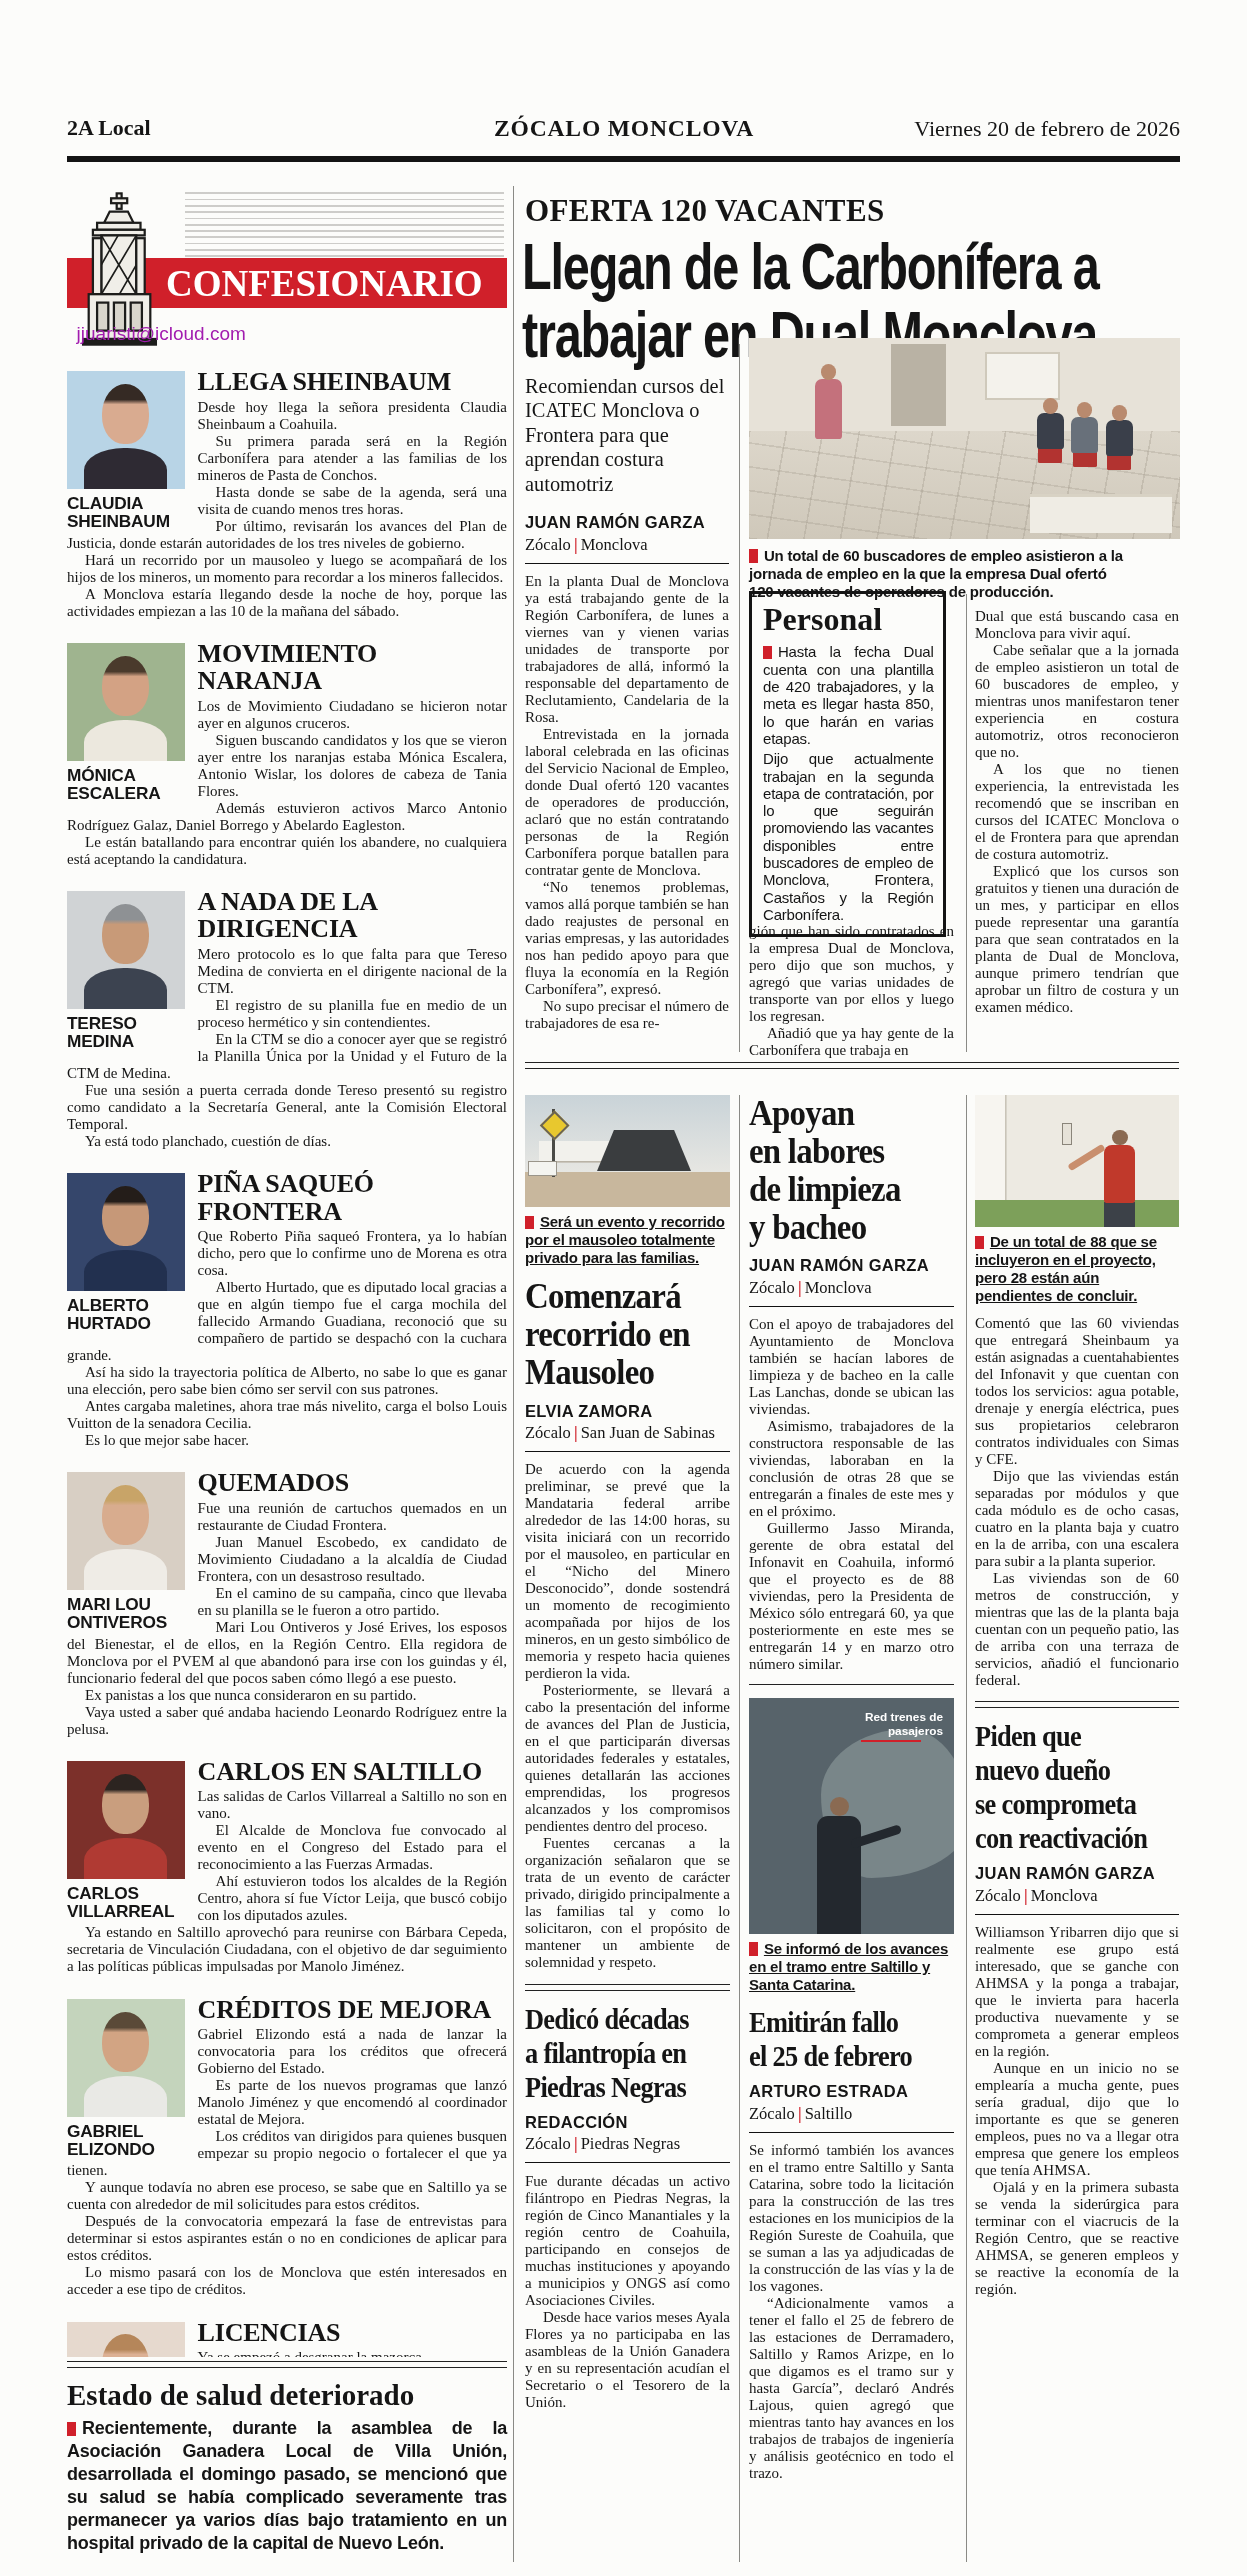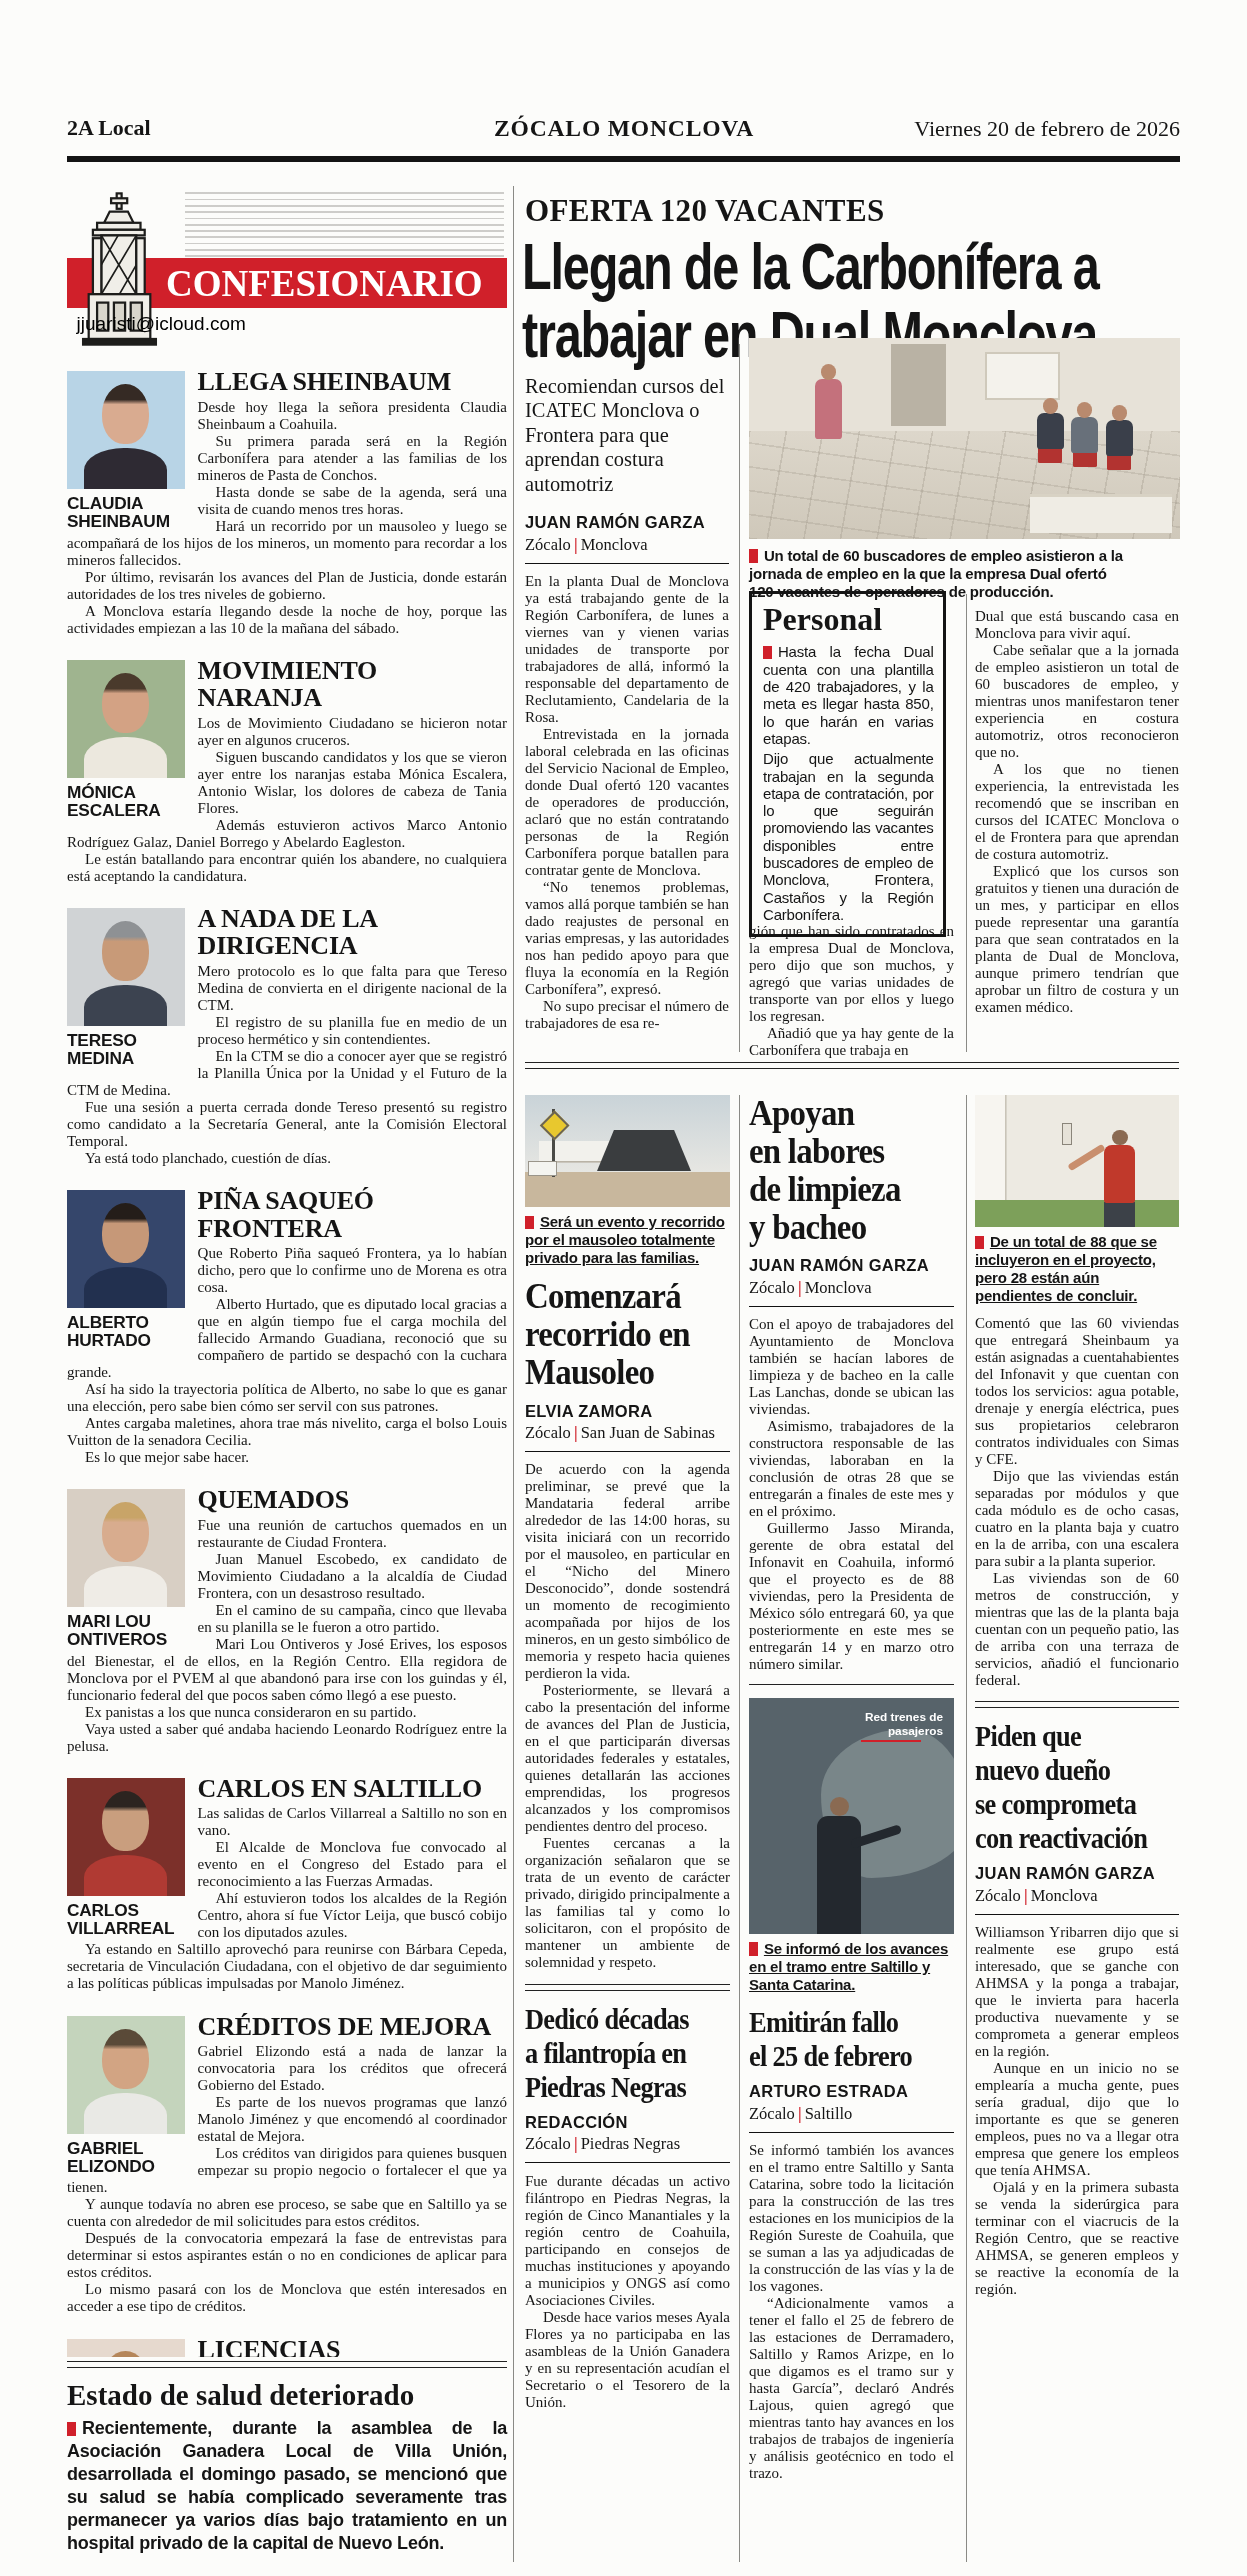--- a/index.html
+++ b/index.html
@@ -30,21 +30,21 @@
 
   
   .conf-col { position:absolute; left:67px; top:187px; width:440px; height:2170px; overflow:hidden; }
   .conf-banner { position:relative; height:164px; margin-bottom:17.3px; }
   .conf-scribble { position:absolute; left:118px; right:3.1px; top:1.6px; height:68px; opacity:.5;
     background:repeating-linear-gradient(0deg, #9f9d99 0 1.6px, transparent 1.6px 6.3px); }
   .conf-band { position:absolute; left:0; right:0; top:71px; height:50px; background:#d0202a; }
   .conf-band-title { position:absolute; left:99px; top:74px; color:#fff;
     font:700 37px/46px "Liberation Serif", serif; letter-spacing:0; }
   .conf-tower { position:absolute; left:6.3px; top:4.7px; width:93px; height:154px; }
-  .conf-email { position:absolute; left:1.6px; top:126px; font:19px "Liberation Sans", sans-serif; color:#000000;padding-left:8px; }
+  .conf-email { position:absolute; left:1.6px; top:136px; font:19px "Liberation Sans", sans-serif; color:#a21caf;padding-left:8px; }
 
   .conf-section { margin-bottom:20.4px; overflow:hidden; }
   .conf-section h3 { margin:0 0 3.1px 0; font:800 26px/1.05 "Liberation Serif", serif; letter-spacing:-0.2px; }
   .headshot { float:left; width:118px; margin:3.1px 12.6px 3.1px 0; }
   .hs-art { position:relative; width:118px; height:118px; background:var(--bg); overflow:hidden; }
   .hs-art::before { content:""; position:absolute; left:35px; top:12.6px; width:47px; height:60px;
     border-radius:50% 50% 46% 46%;
     background:linear-gradient(var(--hair) 0 26%, var(--skin) 34%); }
   .hs-art::after { content:""; position:absolute; left:17.3px; top:77px; width:83px; height:46px;
     border-radius:48% 48% 0 0; background:var(--shirt); }
@@ -203,22 +203,22 @@
         <div class="hs-name">
             <span>CLAUDIA</span>
             <span>SHEINBAUM</span>
           </div>
       </div>
       <h3>LLEGA SHEINBAUM</h3>
       <div class="body">
           <p class="bp">Desde hoy llega la señora presidenta Claudia Sheinbaum a Coahuila.</p>
           <p class="bp">Su primera parada será en la Región Carbonífera para atender a las familias de los mineros de Pasta de Conchos.</p>
           <p class="bp">Hasta donde se sabe de la agenda, será una visita de cuando menos tres horas.</p>
+          <p class="bp">Por último, revisarán los avances del Plan de Justicia, donde estarán autoridades de los tres niveles de gobierno.</p>
           <p class="bp">Hará un recorrido por un mausoleo y luego se acompañará de los hijos de los mineros, un momento para recordar a los mineros fallecidos.</p>
-          <p class="bp">Por último, revisarán los avances del Plan de Justicia, donde estarán autoridades de los tres niveles de gobierno.</p>
           <p class="bp">A Monclova estaría llegando desde la noche de hoy, porque las actividades empiezan a las 10 de la mañana del sábado.</p>
         </div>
     </div>
 
     <div class="conf-section">
       <div class="headshot">
         <div class="hs-art hs-monica"></div>
         <div class="hs-name">
             <span>MÓNICA</span>
             <span>ESCALERA</span>

